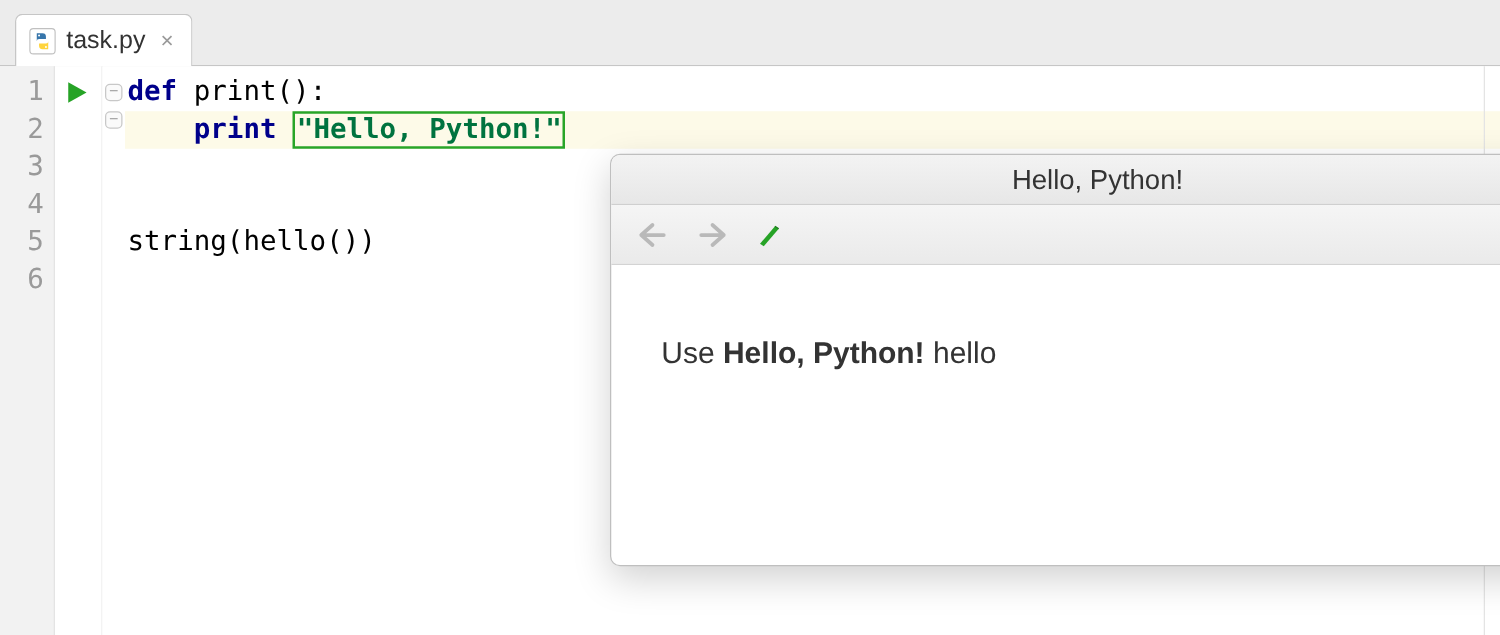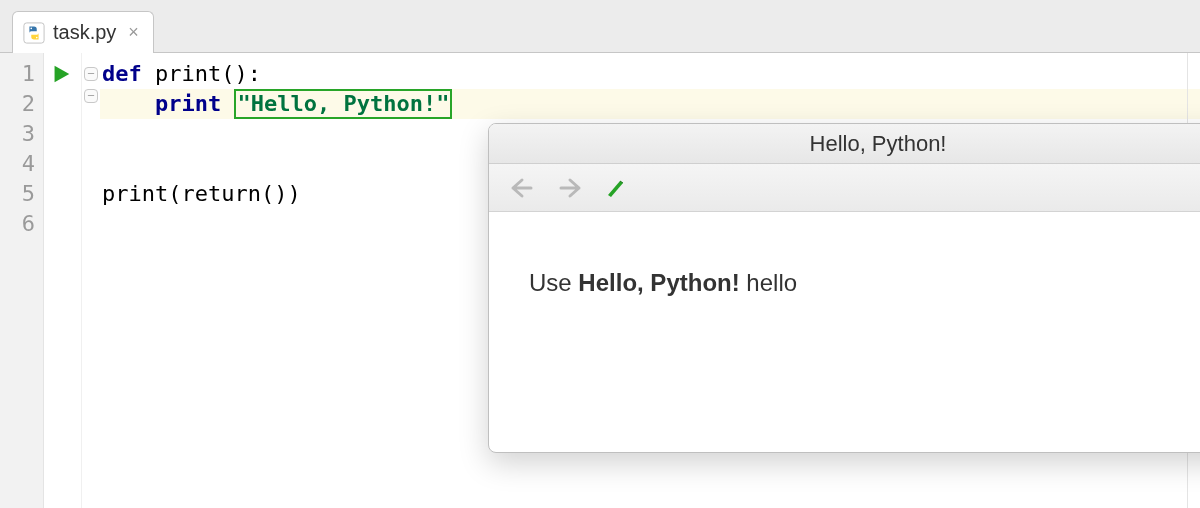--- a/index.html
+++ b/index.html
@@ -198,21 +198,21 @@
     <div class="fold-mark" style="margin-top:8px;">─</div>
   </div>
   <div class="code">
     <div class="hl-line" style="top:36px;"></div>
     <div class="guide-line"></div>
 
     <div class="line"><span class="kw">def</span><span> print():</span></div>
     <div class="line"><span>    </span><span class="kw">print</span><span> </span><span class="str-box"><span class="str">"Hello, Python!"</span></span></div>
     <div class="line"></div>
     <div class="line"></div>
-    <div class="line"><span>print(return())</span></div>
+    <div class="line"><span>string(hello())</span></div>
     <div class="line"></div>
 
     <div class="popup">
       <div class="popup-title">Hello, Python!</div>
       <div class="popup-toolbar">
         <span class="tb-btn">
           <svg width="26" height="22" viewBox="0 0 26 22">
             <path d="M13 3l-9 8 9 8M4 11h18" stroke="#b9b9b9" stroke-width="3" fill="none" stroke-linecap="round" stroke-linejoin="round"></path>
           </svg>
         </span>

